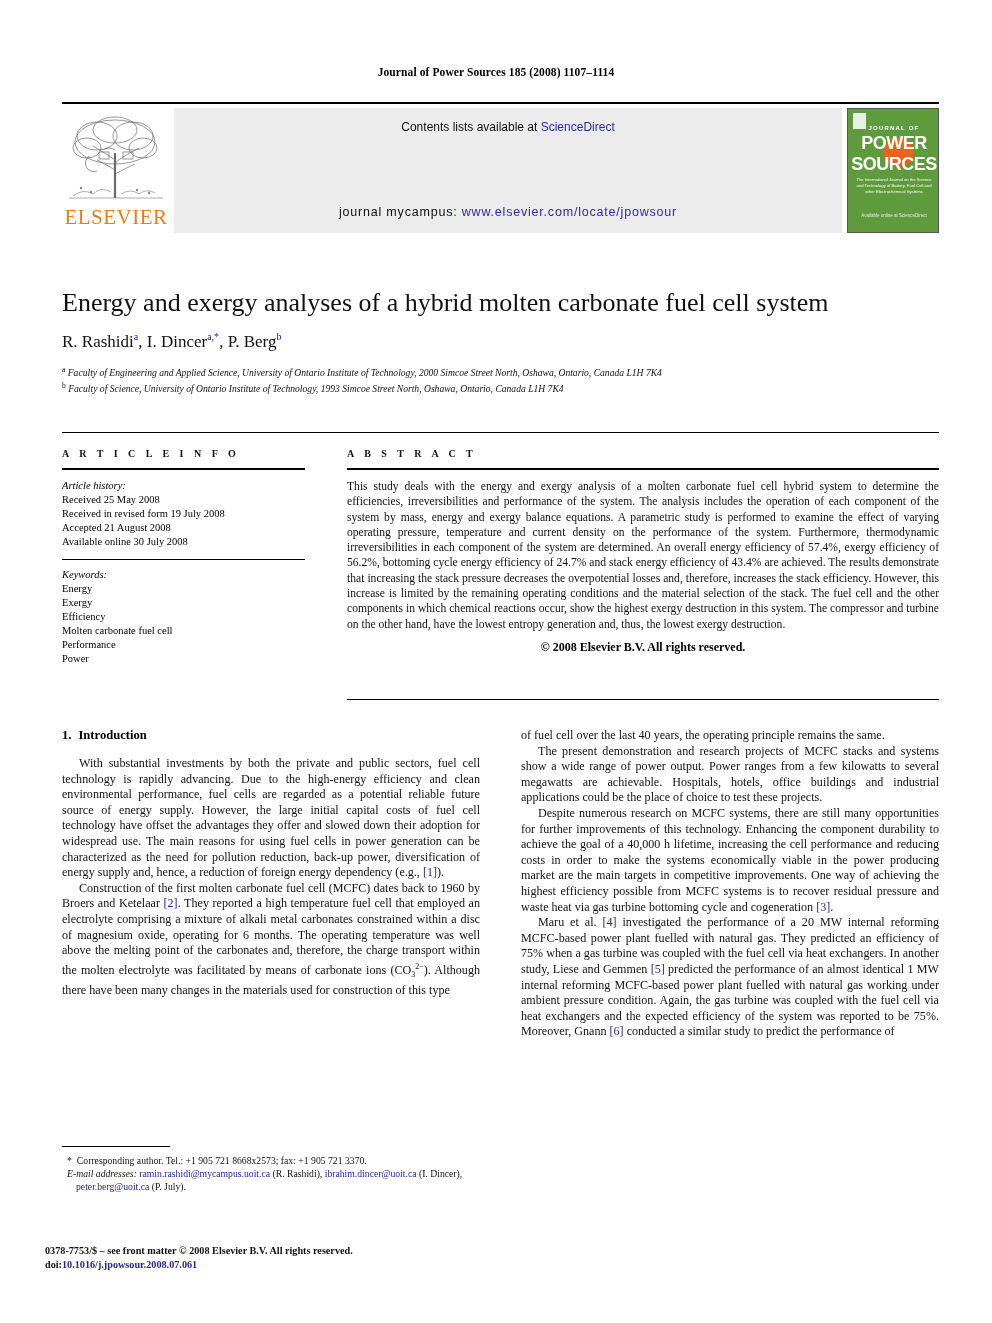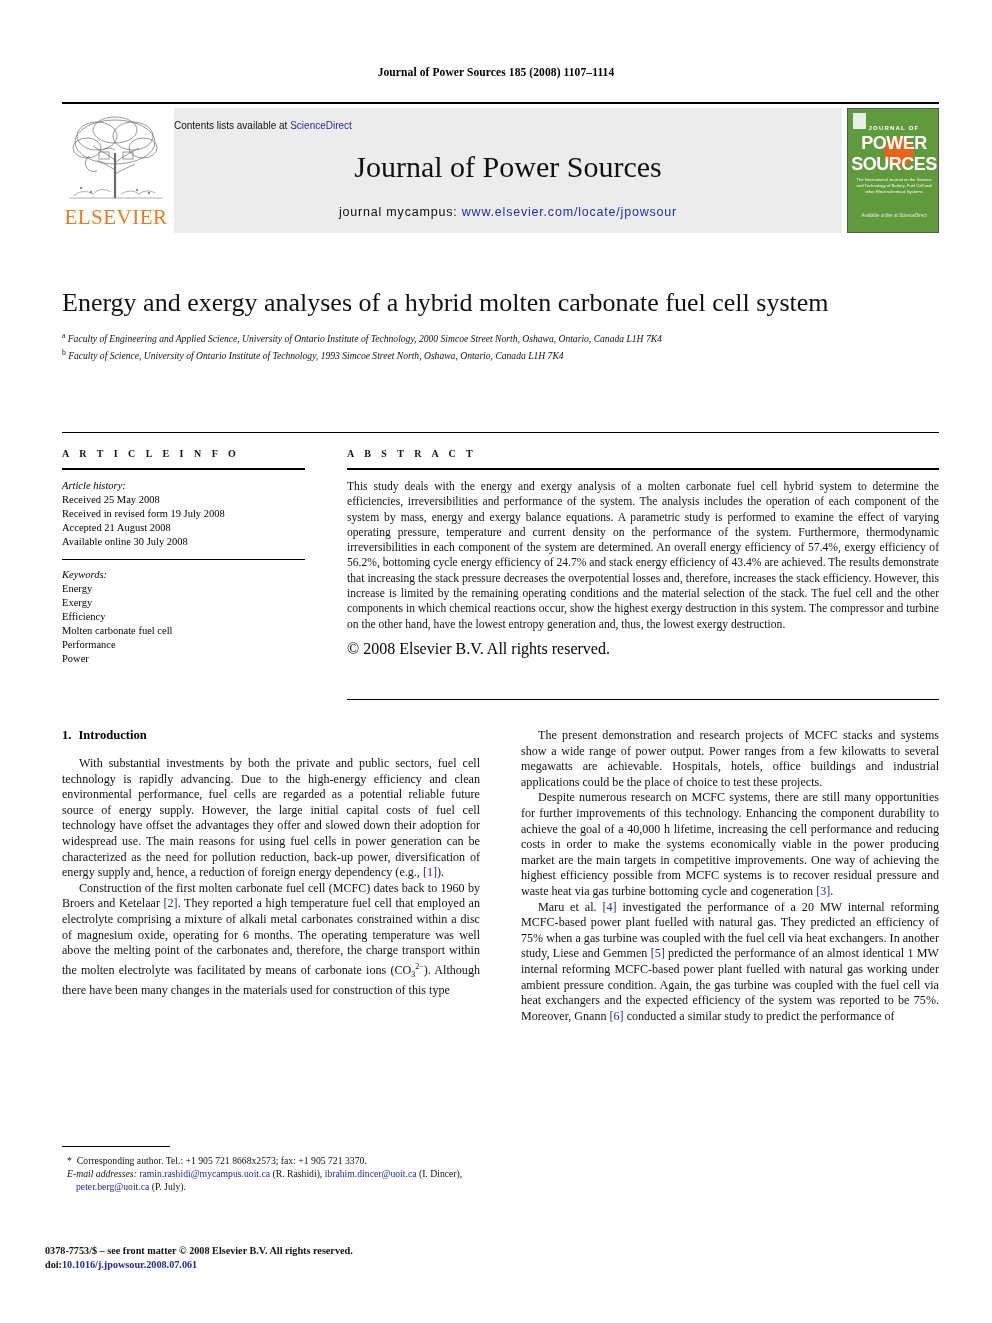--- a/index.html
+++ b/index.html
@@ -80,23 +80,23 @@
     top: 6px;
     width: 668px;
     height: 125px;
     background: #ececec;
   }
   .contents-line {
     position: absolute;
     left: 0;
     top: 12px;
     width: 668px;
-    text-align: left;
-    font-family: "Liberation Sans", sans-serif;
-    font-size: 10px;
+    text-align: center;
+    font-family: "Liberation Sans", sans-serif;
+    font-size: 12px;
     color: #111;
   }
   .contents-line .sd {
     color: #2a2aa8;
   }
   .journal-title {
     position: absolute;
     left: 0;
     top: 42px;
     width: 668px;
@@ -304,23 +304,23 @@
   }
   .abstract-body {
     margin-top: 9px;
     font-size: 11.6px;
     line-height: 15.3px;
     text-align: justify;
     color: #111;
   }
   .copyright {
     margin-top: 8px;
-    text-align: left;
-    font-size: 16px;
-    font-weight: normal;
+    text-align: center;
+    font-size: 12px;
+    font-weight: bold;
   }
   .ia-botrule {
     position: absolute;
     left: 285px;
     top: 257px;
     width: 592px;
     height: 1px;
     background: #000;
   }
 
@@ -436,40 +436,42 @@
           <rect x="58" y="44" width="10" height="7" fill="none" stroke="#6a6a6a" stroke-width="0.7"></rect>
         </svg>
       </div>
       <div class="elsevier-word">ELSEVIER</div>
     </div>
 
     <div class="masthead-center">
       <div class="contents-line">
         <span>Contents lists available at </span><span class="sd">ScienceDirect</span>
       </div>
-      <div class="journal-title">Journal of Power Sources</div>
       <div class="homepage-line">
         <span>journal mycampus: </span><span class="url">www.elsevier.com/locate/jpowsour</span>
       </div>
     </div>
 
     <div class="cover-thumb">
       <div class="cover-elsevier-tree"></div>
       <div class="cover-journalof">JOURNAL OF</div>
       <div class="cover-circle"></div>
       <div class="cover-power">POWER</div>
       <div class="cover-sources">SOURCES</div>
       <div class="cover-sub">The International Journal on the Science and Technology of Battery, Fuel Cell and other Electrochemical Systems</div>
       <div class="cover-footer">Available online at ScienceDirect</div>
     </div>
   </div>
 
   <div class="title-block">
     <h1 class="paper-title">Energy and exergy analyses of a hybrid molten carbonate fuel cell system</h1>
 
+    <div class="authors">
+      <span><span>R. Rashidi</span><sup>a</sup></span><span>,&nbsp;</span><span><span>I. Dincer</span><sup>a,*</sup></span><span>,&nbsp;</span><span><span>P. Berg</span><sup>b</sup></span>
+    </div>
 
     <div class="affiliations">
       <div><sup>a</sup> <span>Faculty of Engineering and Applied Science, University of Ontario Institute of Technology, 2000 Simcoe Street North, Oshawa, Ontario, Canada L1H 7K4</span></div>
       <div><sup>b</sup> <span>Faculty of Science, University of Ontario Institute of Technology, 1993 Simcoe Street North, Oshawa, Ontario, Canada L1H 7K4</span></div>
     </div>
   </div>
 
   <div class="info-abstract">
     <div class="ia-toprule"></div>
 
@@ -509,20 +511,21 @@
       </h2>
       <p class="para">
         With substantial investments by both the private and public sectors, fuel cell technology is rapidly advancing. Due to the high-energy efficiency and clean environmental performance, fuel cells are regarded as a potential reliable future source of energy supply. However, the large initial capital costs of fuel cell technology have offset the advantages they offer and slowed down their adoption for widespread use. The main reasons for using fuel cells in power generation can be characterized as the need for pollution reduction, back-up power, diversification of energy supply and, hence, a reduction of foreign energy dependency (e.g., <span class="ref">[1]</span>).
       </p>
       <p class="para">
         Construction of the first molten carbonate fuel cell (MCFC) dates back to 1960 by Broers and Ketelaar <span class="ref">[2]</span>. They reported a high temperature fuel cell that employed an electrolyte comprising a mixture of alkali metal carbonates constrained within a disc of magnesium oxide, operating for 6 months. The operating temperature was well above the melting point of the carbonates and, therefore, the charge transport within the molten electrolyte was facilitated by means of carbonate ions (CO<sub>3</sub><sup>2−</sup>). Although there have been many changes in the materials used for construction of this type
       </p>
     </div>
 
     <div class="bcol right">
+      <p class="para noindent">of fuel cell over the last 40 years, the operating principle remains the same.</p>
       <p class="para">The present demonstration and research projects of MCFC stacks and systems show a wide range of power output. Power ranges from a few kilowatts to several megawatts are achievable. Hospitals, hotels, office buildings and industrial applications could be the place of choice to test these projects.</p>
       <p class="para">
         Despite numerous research on MCFC systems, there are still many opportunities for further improvements of this technology. Enhancing the component durability to achieve the goal of a 40,000 h lifetime, increasing the cell performance and reducing costs in order to make the systems economically viable in the power producing market are the main targets in competitive improvements. One way of achieving the highest efficiency possible from MCFC systems is to recover residual pressure and waste heat via gas turbine bottoming cycle and cogeneration <span class="ref">[3]</span>.
       </p>
       <p class="para">
         Maru et al. <span class="ref">[4]</span> investigated the performance of a 20 MW internal reforming MCFC-based power plant fuelled with natural gas. They predicted an efficiency of 75% when a gas turbine was coupled with the fuel cell via heat exchangers. In another study, Liese and Gemmen <span class="ref">[5]</span> predicted the performance of an almost identical 1 MW internal reforming MCFC-based power plant fuelled with natural gas working under ambient pressure condition. Again, the gas turbine was coupled with the fuel cell via heat exchangers and the expected efficiency of the system was reported to be 75%. Moreover, Gnann <span class="ref">[6]</span> conducted a similar study to predict the performance of
       </p>
     </div>
   </div>
 

